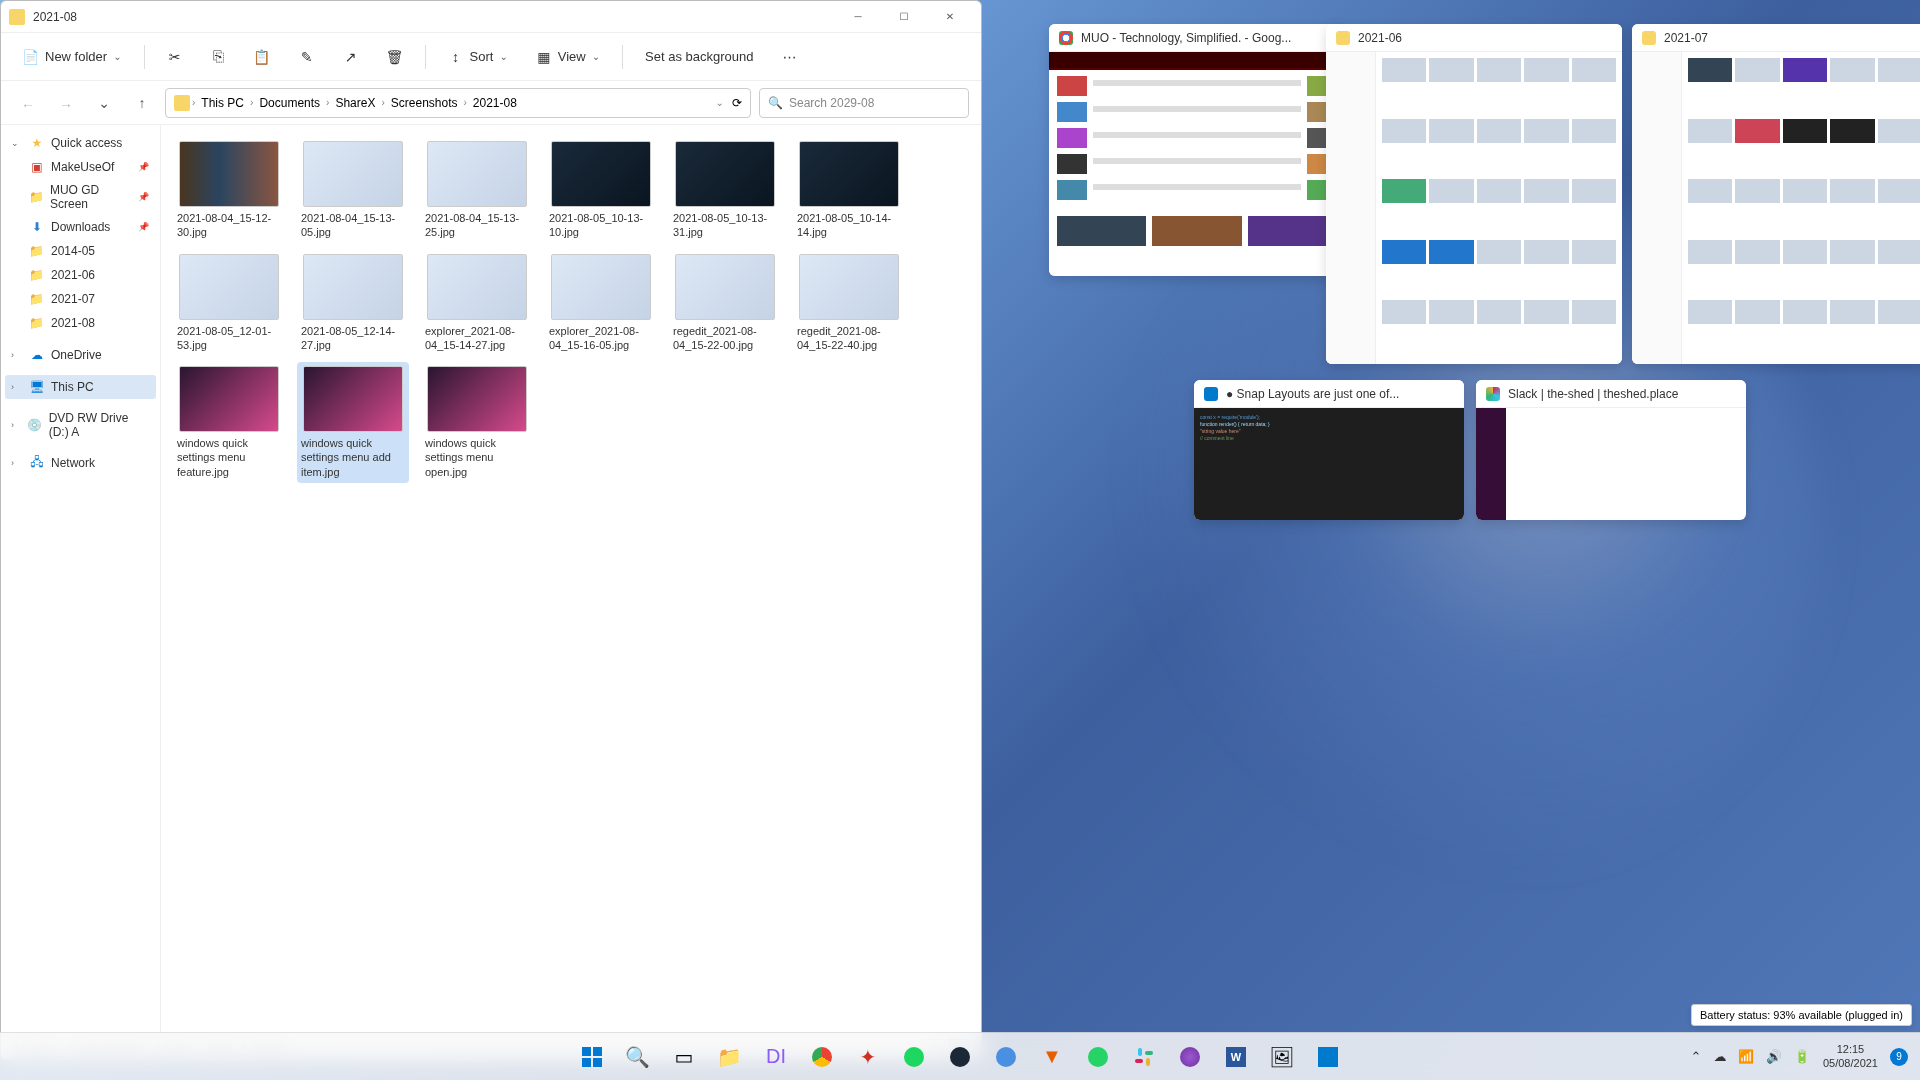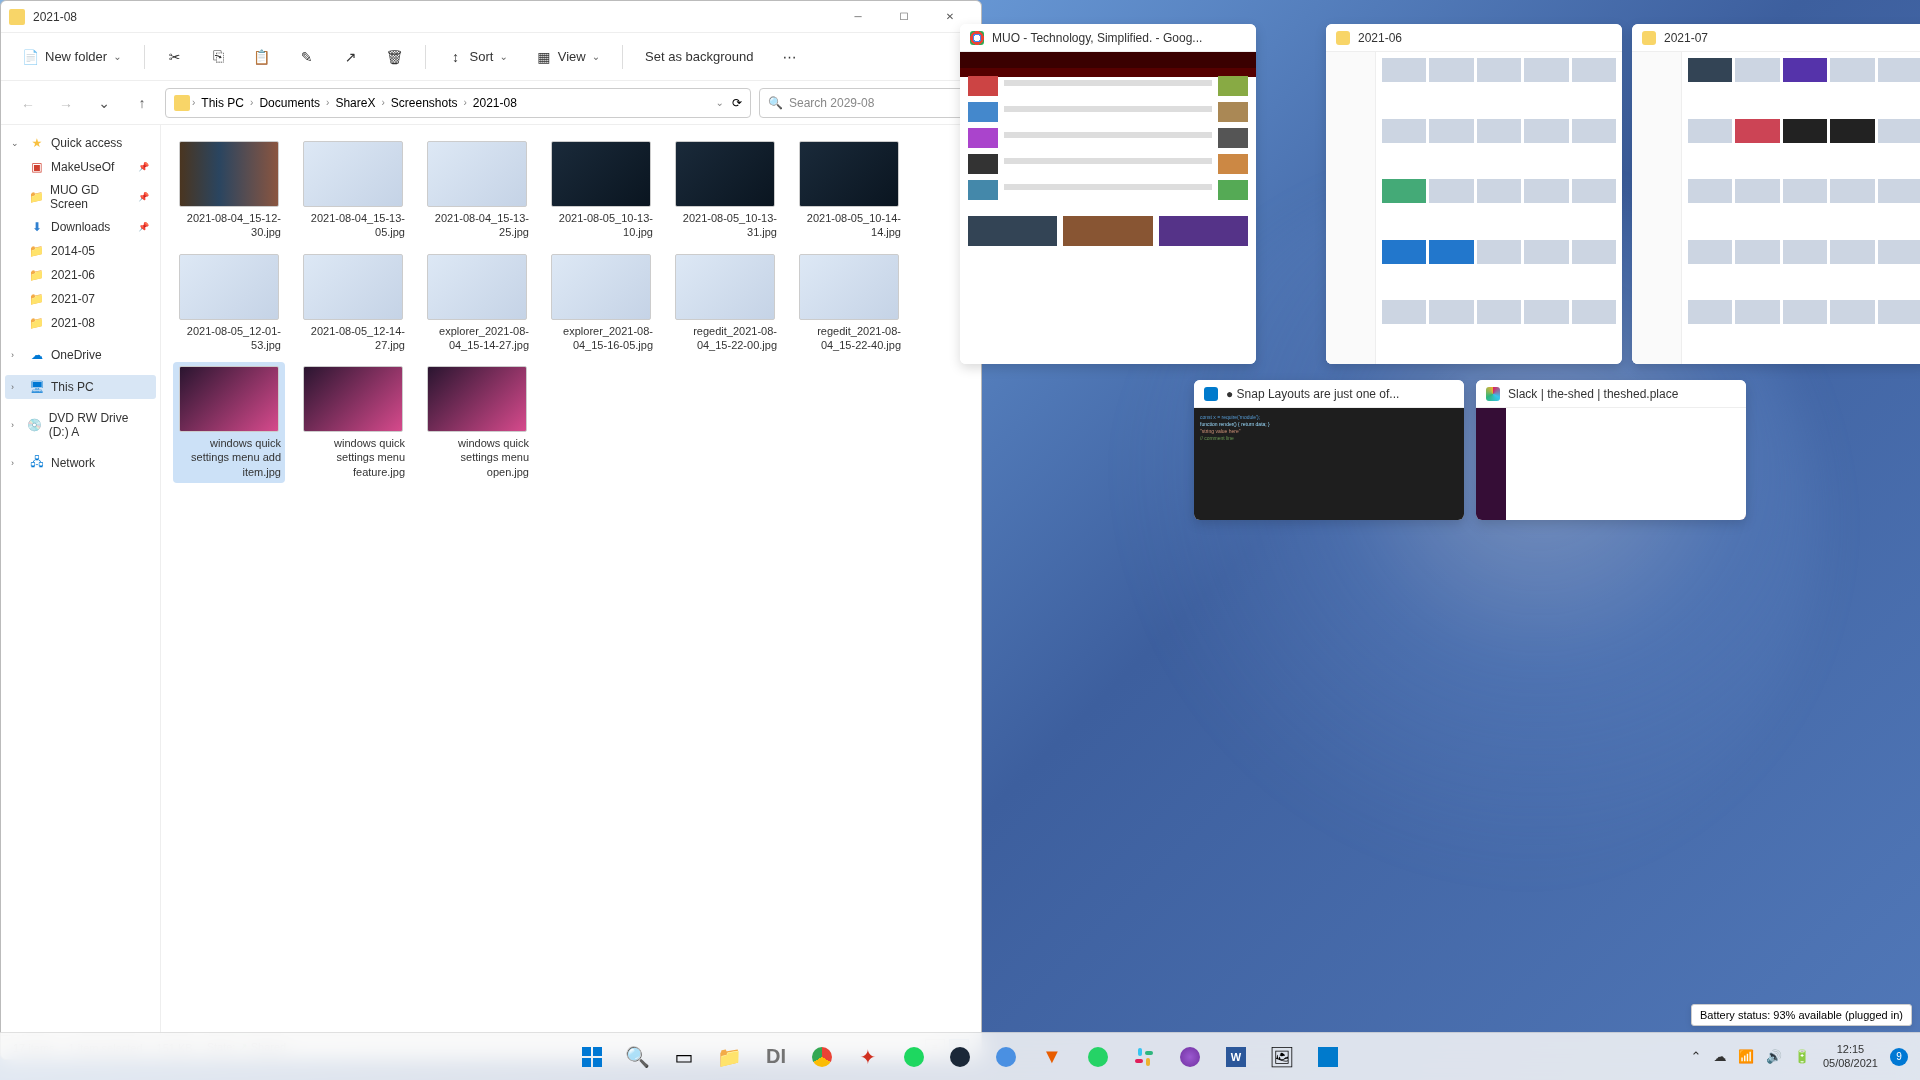--- a/index.html
+++ b/index.html
@@ -34,21 +34,21 @@
 .explorer-body { flex: 1; display: flex; overflow: hidden; }
 .sidebar { width: 160px; border-right: 1px solid #eee; padding: 6px 4px; overflow-y: auto; }
 .sb-item { display: flex; align-items: center; gap: 6px; padding: 4px 6px; font-size: 12px; color: #333; cursor: pointer; border-radius: 3px; }
 .sb-item.sel { background: #d8e6f5; }
 .sb-chev { width: 12px; font-size: 9px; color: #666; }
 .sb-ico { width: 16px; height: 16px; display: flex; align-items: center; justify-content: center; font-size: 12px; }
 .sb-pin { font-size: 9px; color: #888; margin-left: auto; }
 .sb-indent { padding-left: 24px; }
 
 .content { flex: 1; padding: 12px; overflow-y: auto; display: flex; flex-wrap: wrap; align-content: flex-start; gap: 6px 12px; }
-.file-item { width: 112px; display: flex; flex-direction: column; align-items: center; text-align: right; cursor: pointer; padding: 4px; border-radius: 4px; }
+.file-item { width: 112px; display: flex; flex-direction: column; align-items: center; text-align: left; cursor: pointer; padding: 4px; border-radius: 4px; }
 .file-item.sel { background: #cce1f7; }
 .file-thumb { width: 100px; height: 66px; background: #333; border: 1px solid #ccc; border-radius: 2px; margin-bottom: 4px; }
 .file-thumb.dark { background: linear-gradient(135deg, #1a2a3a, #0a1520); }
 .file-thumb.light { background: linear-gradient(135deg, #dde8f5, #c5d3e6); }
 .file-thumb.pink { background: linear-gradient(135deg, #2a1530, #d64a8c); }
 .file-thumb.mix { background: linear-gradient(90deg, #4a3520, #2a4560 40%, #8a5540); }
 .file-name { font-size: 11px; color: #333; line-height: 1.3; word-break: break-word; }
 
 .statusbar { height: 24px; border-top: 1px solid #eee; display: flex; align-items: center; padding: 0 12px; font-size: 11px; color: #555; gap: 14px; }
 .status-right { margin-left: auto; display: flex; gap: 4px; }
@@ -276,48 +276,48 @@
           <div class="file-name">explorer_2021-08-04_15-16-05.jpg</div>
         </div>
         <div class="file-item">
           <div class="file-thumb light"></div>
           <div class="file-name">regedit_2021-08-04_15-22-00.jpg</div>
         </div>
         <div class="file-item">
           <div class="file-thumb light"></div>
           <div class="file-name">regedit_2021-08-04_15-22-40.jpg</div>
         </div>
+        <div class="file-item">
+          <div class="file-thumb pink"></div>
+          <div class="file-name">windows quick settings menu feature.jpg</div>
+        </div>
         <div class="file-item sel">
           <div class="file-thumb pink"></div>
           <div class="file-name">windows quick settings menu add item.jpg</div>
-        </div>
-        <div class="file-item">
-          <div class="file-thumb pink"></div>
-          <div class="file-name">windows quick settings menu feature.jpg</div>
         </div>
         <div class="file-item">
           <div class="file-thumb pink"></div>
           <div class="file-name">windows quick settings menu open.jpg</div>
         </div>
       </div>
   </div>
 
   <div class="statusbar">
     <span>17 items</span>
     <span>1 item selected</span>
     <span>151 KB</span>
     <span><span>State:</span> <span style="color:#0a0">↗</span> <span>Shared</span></span>
     <div class="status-right">
       <div class="view-btn">≡</div>
       <div class="view-btn sel">▦</div>
     </div>
   </div>
 </div>
 
-<div class="tv-large" style="left:960px; top:24px; width:296px; height:340px">
+<div class="tv-large" style="left:1049px; top:24px; width:296px; height:252px">
   <div class="tv-header">
       <div class="tv-header-icon" style="background:radial-gradient(circle,#fff 30%,#4285f4 30% 45%,#ea4335 45% 70%,#34a853 70%)"></div>
       <span>MUO - Technology, Simplified. - Goog...</span>
     </div>
   <div class="tv-body chrome">
     <div style="height:16px;background:#3a0000"></div>
     <div style="padding:8px;display:flex;flex-direction:column;gap:6px">
       <div style="display:flex;gap:6px">
           <div style="width:30px;height:20px;background:#c44"></div>
           <div style="flex:1;height:6px;background:#ddd;margin-top:4px"></div>
@@ -459,21 +459,21 @@
         <svg width="20" height="20" viewBox="0 0 20 20">
           <rect x="0" y="0" width="9" height="9" fill="#0078d4"></rect>
           <rect x="11" y="0" width="9" height="9" fill="#0078d4"></rect>
           <rect x="0" y="11" width="9" height="9" fill="#0078d4"></rect>
           <rect x="11" y="11" width="9" height="9" fill="#0078d4"></rect>
         </svg>
       </div>
     <div class="tb-app">🔍</div>
     <div class="tb-app">▭</div>
     <div class="tb-app">📁</div>
-    <div class="tb-app" style="color:#737373;font-weight:bold">DI</div>
+    <div class="tb-app" style="color:#8b5cf6;font-weight:normal">DI</div>
     <div class="tb-app">
         <div style="width:20px;height:20px;border-radius:50%;background:conic-gradient(#ea4335 0 120deg,#fbbc05 120deg 240deg,#34a853 240deg 360deg)"></div>
       </div>
     <div class="tb-app" style="color:#d03020">✦</div>
     <div class="tb-app">
         <div style="width:20px;height:20px;border-radius:50%;background:#1ed760"></div>
       </div>
     <div class="tb-app">
         <div style="width:20px;height:20px;border-radius:50%;background:#1b2838"></div>
       </div>

